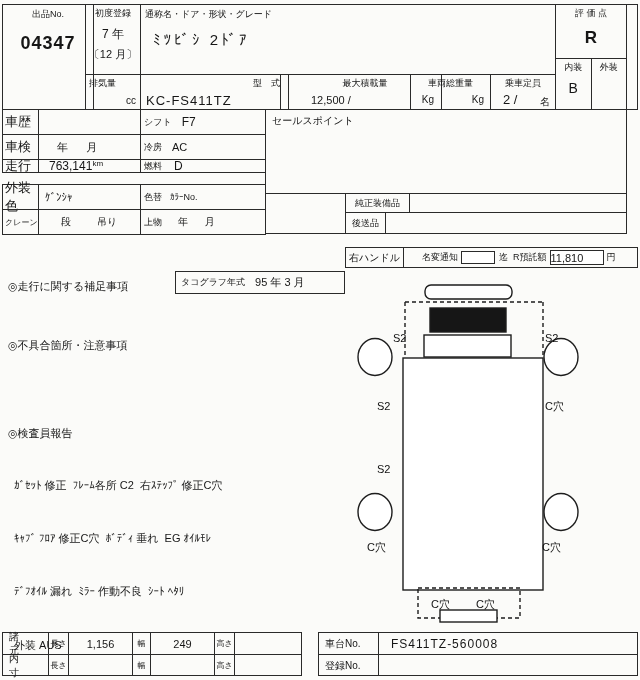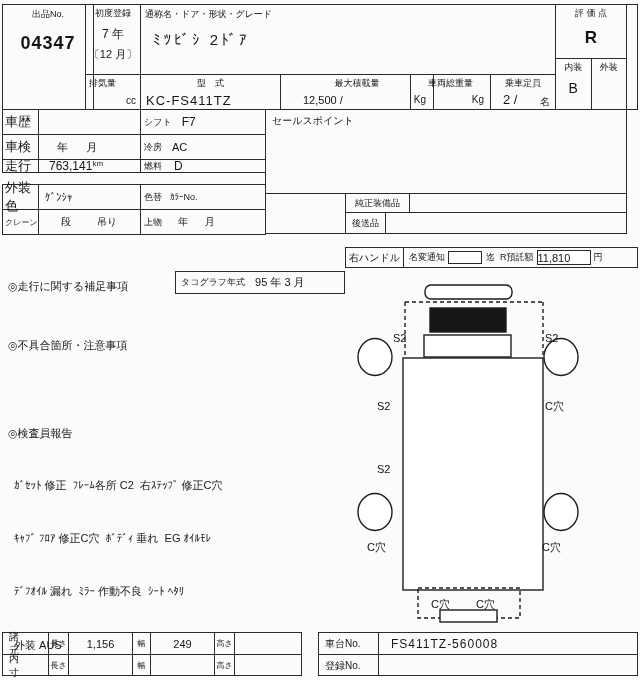--- a/index.html
+++ b/index.html
@@ -69,25 +69,25 @@
   </div>
 
   <div class="cell" style="left:626px;top:4px;width:12px;height:106px"></div>
 
   <div class="cell" style="left:85px;top:74px;width:56px;height:36px">
     <div class="lbl" style="padding:2px 0 0 3px">排気量</div>
     <div style="font-size:10px;text-align:right;padding:5px 4px 0 0">cc</div>
   </div>
 
   <div class="cell" style="left:140px;top:74px;width:141px;height:36px">
-    <div class="lbl" style="text-align:center;padding-top:2px">型　式</div>
+    <div class="lbl" style="text-align:right;padding-top:2px">型　式</div>
     <div style="font-size:13px;padding:3px 0 0 5px;letter-spacing:1px">KC-FS411TZ</div>
   </div>
 
-  <div class="cell" style="left:280px;top:74px;width:154px;height:36px">
+  <div class="cell" style="left:288px;top:74px;width:154px;height:36px">
     <div class="lbl" style="text-align:center;padding-top:2px">最大積載量</div>
     <div style="display:flex;justify-content:space-between;padding:4px 7px 0 22px">
       <span style="font-size:11px">12,500 /</span>
       <span style="font-size:10px">Kg</span>
     </div>
   </div>
 
   <div class="cell" style="left:410px;top:74px;width:81px;height:36px">
     <div class="lbl" style="text-align:center;padding-top:2px">車両総重量</div>
     <div style="font-size:10px;text-align:right;padding:4px 6px 0 0">Kg</div>
@@ -161,21 +161,21 @@
   <div class="cell flexc" style="left:345px;top:193px;width:282px;height:20px">
     <div class="lbl ctr" style="width:64px;height:100%;border-right:1px solid #2a2a2a">純正装備品</div>
   </div>
 
   <div class="cell flexc" style="left:345px;top:212px;width:282px;height:22px">
     <div class="lbl ctr" style="width:40px;height:100%;border-right:1px solid #2a2a2a">後送品</div>
   </div>
 
   <div class="cell flexc" style="left:345px;top:247px;width:293px;height:21px">
     <div class="ctr" style="width:58px;height:100%;border-right:1px solid #2a2a2a;font-size:10px">右ハンドル</div>
-    <span style="font-size:9px;margin-left:5px">名変通知</span>
+    <span style="font-size:9px;margin-left:18px">名変通知</span>
     <span style="display:inline-block;width:34px;height:13px;border:1px solid #2a2a2a;margin-left:3px;background:#fff"></span>
     <span style="font-size:9px;margin-left:4px">迄</span>
     <span style="font-size:9px;margin-left:5px">R預託額</span>
     <span style="display:inline-block;min-width:54px;height:15px;border:1px solid #2a2a2a;margin-left:3px;font-size:11px;text-align:left;line-height:14px;background:#fff">11,810</span>
     <span style="font-size:9px;margin-left:3px">円</span>
   </div>
 
   <div class="heading" style="left:8px;top:279px">◎走行に関する補足事項</div>
 
   <div class="cell flexc" style="left:175px;top:271px;width:170px;height:23px">

